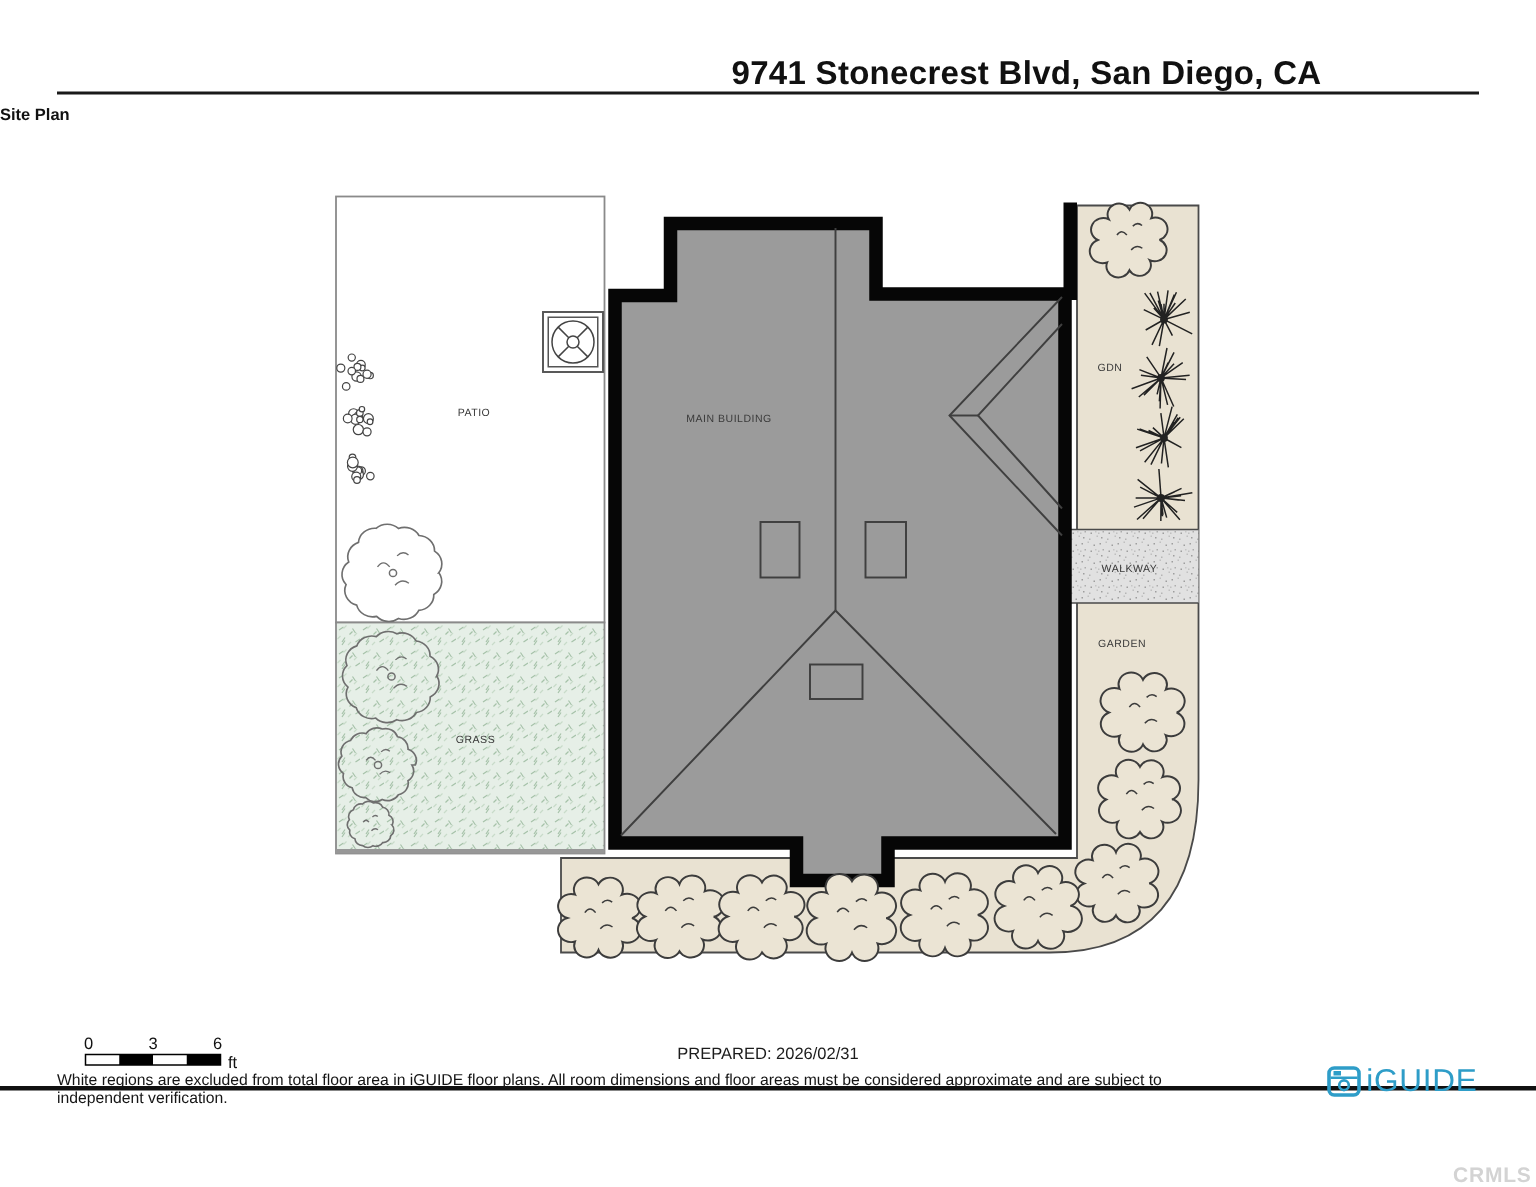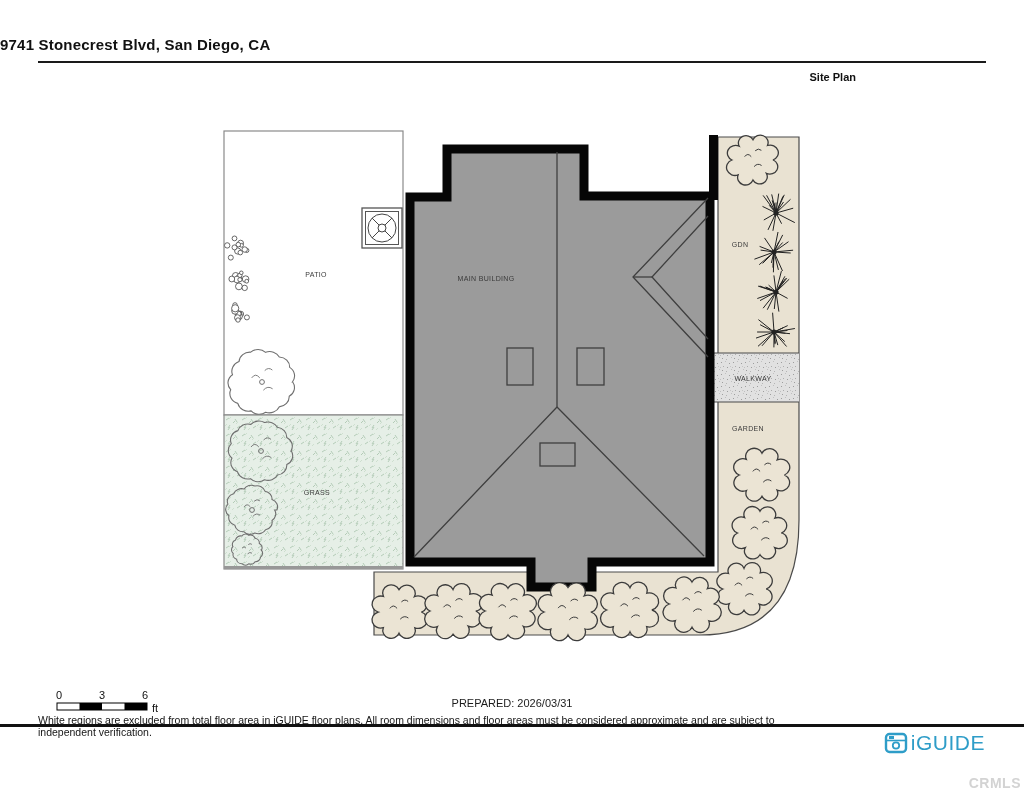--- a/index.html
+++ b/index.html
@@ -1,25 +1,25 @@
 <!DOCTYPE html>
 <html><head>
 <meta charset="utf-8">
 <style>
   html,body{margin:0;padding:0;background:#ffffff;}
   body{width:1024px;height:791px;position:relative;font-family:"Liberation Sans",sans-serif;overflow:hidden;}
   .abs{position:absolute;}
-  #title{top:36px;left:0;width:881px;text-align:left;font-size:15px;font-weight:bold;color:#111;letter-spacing:.2px;}
+  #title{top:36px;left:0;width:881px;text-align:right;font-size:22px;font-weight:bold;color:#111;letter-spacing:.2px;}
   #title-rule{top:61px;left:38px;width:948px;height:2px;background:#1a1a1a;}
-  #subtitle{top:71px;left:0;width:856px;text-align:right;font-size:11px;font-weight:bold;color:#111;}
+  #subtitle{top:71px;left:0;width:856px;text-align:left;font-size:11px;font-weight:bold;color:#111;}
   #plan-svg{top:0;left:0;}
   #prepared{top:697px;left:0;width:1024px;text-align:center;font-size:11px;color:#1c1c1c;}
   #footer-rule{top:724px;left:0;width:1024px;height:3px;background:#111;}
   #disclaimer{top:714px;left:38px;width:760px;font-size:10.5px;color:#151515;}
-  #brand{top:731px;right:39px;display:flex;align-items:center;gap:3px;}
+  #brand{top:709px;right:39px;display:flex;align-items:center;gap:3px;}
   #brand-text{font-size:21px;color:#2e9dc8;letter-spacing:.5px;}
   #watermark{top:775px;right:3px;font-size:14px;font-weight:bold;color:#d3d3d3;letter-spacing:.5px;}
   svg text{font-family:"Liberation Sans",sans-serif;}
   .site-label{font-size:7px;fill:#3a3a3a;letter-spacing:.35px;}
   .scale-num{font-size:11px;fill:#111;}
 </style>
 </head>
 <body>
 
 <div class="abs" id="title">9741 Stonecrest Blvd, San Diego, CA</div>
@@ -174,21 +174,21 @@
     <text class="scale-num" x="59" y="699" text-anchor="middle">0</text>
     <text class="scale-num" x="102" y="699" text-anchor="middle">3</text>
     <text class="scale-num" x="145" y="699" text-anchor="middle">6</text>
     <rect x="57" y="703" width="90" height="7" fill="#ffffff" stroke="#000" stroke-width="1"></rect>
     <rect x="79.5" y="703" width="22.5" height="7" fill="#000"></rect>
     <rect x="124.5" y="703" width="22.5" height="7" fill="#000"></rect>
     <text class="scale-num" x="152" y="712" text-anchor="start">ft</text>
   </g>
 </svg>
 
-<div class="abs" id="prepared">PREPARED: 2026/03/31</div>
+<div class="abs" id="prepared">PREPARED: 2026/02/31</div>
 <div class="abs" id="footer-rule"></div>
 <div class="abs" id="disclaimer">White regions are excluded from total floor area in iGUIDE floor plans. All room dimensions and floor areas must be considered approximate and are subject to independent verification.</div>
 
 <div class="abs" id="brand">
   <svg width="24" height="22" viewBox="0 0 24 22">
     <rect x="2" y="2" width="20" height="18" rx="3.5" fill="none" stroke="#2e9dc8" stroke-width="2.4"></rect>
     <path d="M 3 8.5 H 21" stroke="#2e9dc8" stroke-width="1.6"></path>
     <rect x="5" y="4" width="5" height="3" fill="#2e9dc8"></rect>
     <circle cx="12" cy="13.5" r="3.2" fill="none" stroke="#2e9dc8" stroke-width="1.8"></circle>
   </svg>

